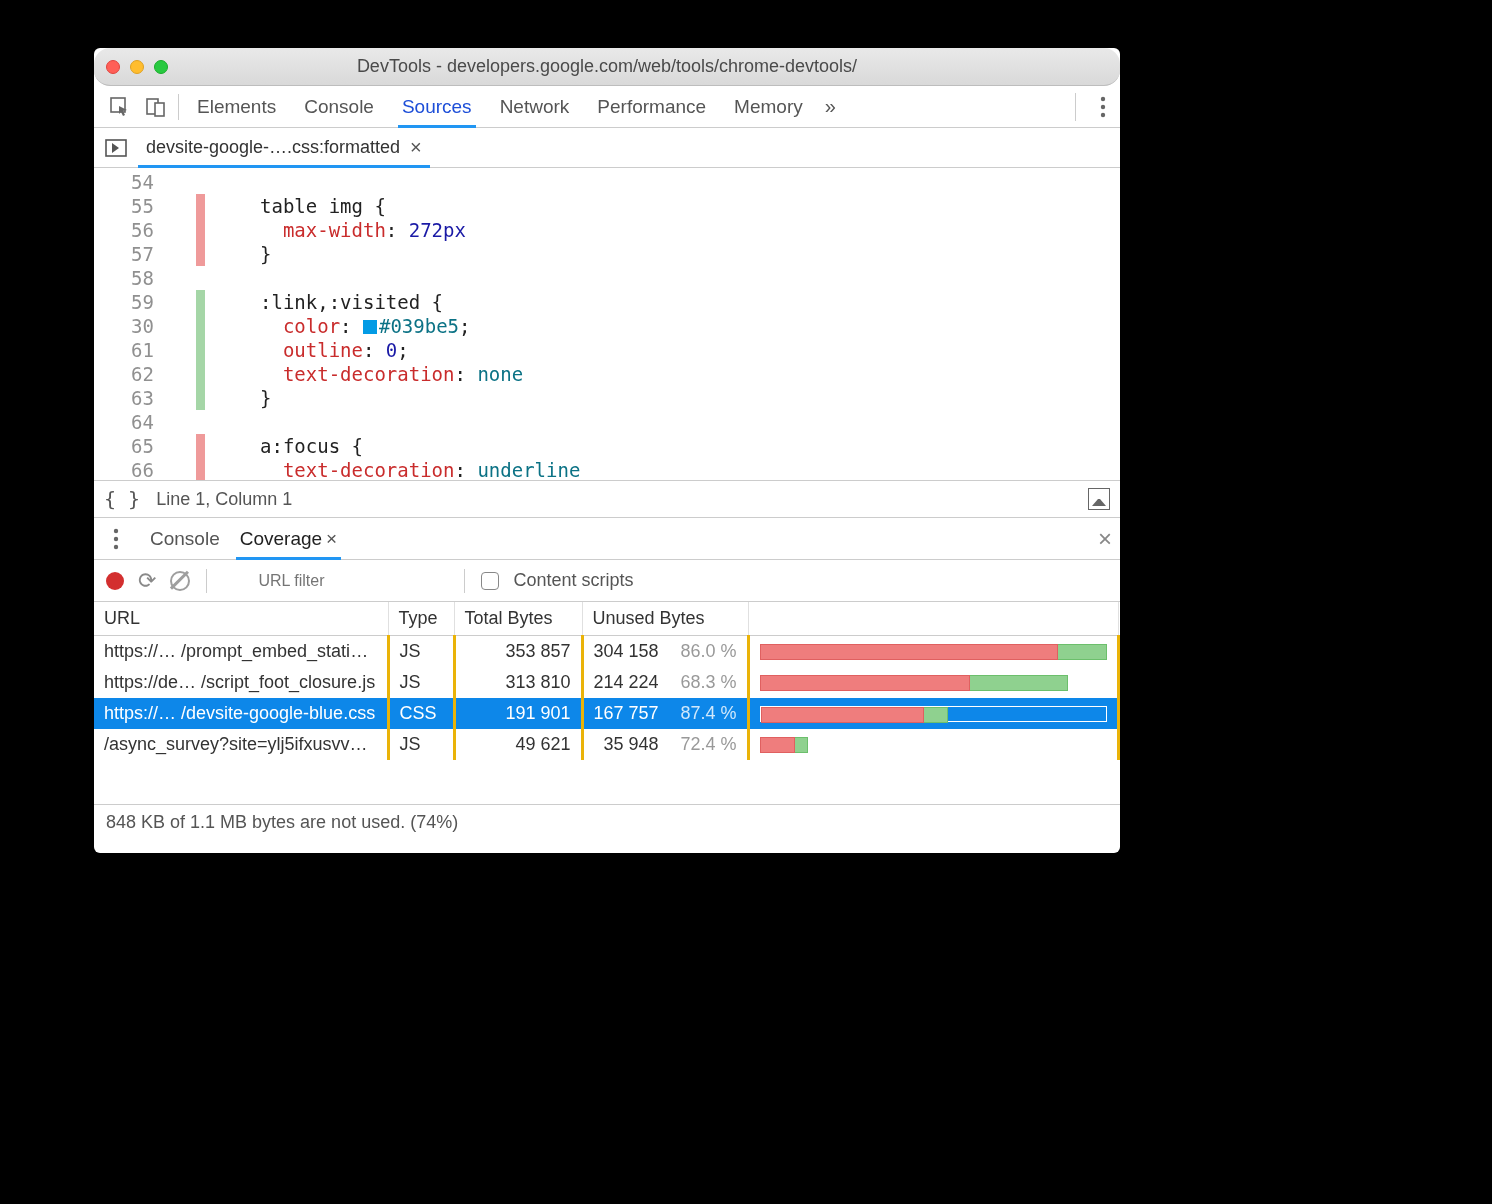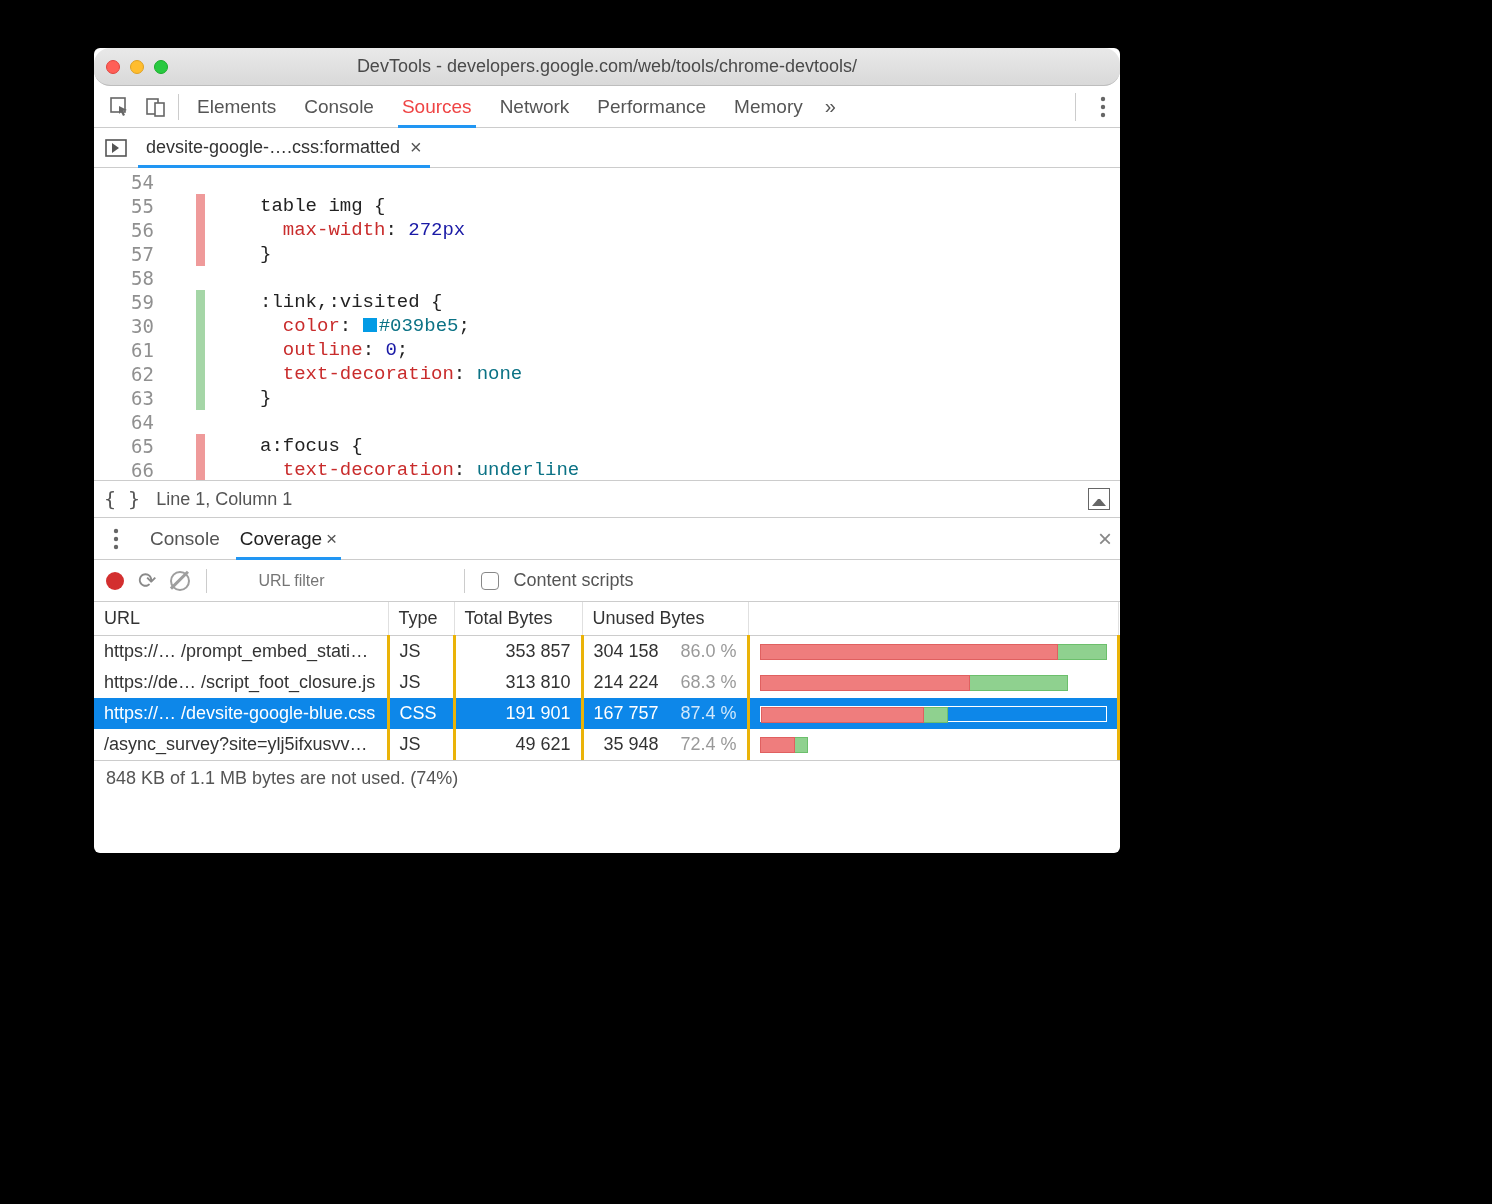--- a/index.html
+++ b/index.html
@@ -48,21 +48,21 @@
     border-bottom: 1px solid #ccc;
     display: flex;
     align-items: center;
     padding: 0 8px;
     gap: 0;
     position: relative;
   }
   .icon-btn { width: 36px; height:36px; display:flex; align-items:center; justify-content:center; cursor:pointer;}
   .maintabs { display:flex; gap:28px; margin-left:14px; align-items:center; height:100%;}
   .maintab { color:#555; font-size:19px; cursor:pointer; height:100%; display:flex; align-items:center; position:relative;}
-  .maintab.active { color:#ef4444; }
+  .maintab.active { color:#1d4ed8; }
   .maintab.active::after { content:""; position:absolute; bottom:-1px; left:-4px; right:-4px; height:3px; background:#2196f3;}
   .chevrons { margin-left:22px; font-size:20px; color:#555; cursor:pointer;}
   .tabstrip .spacer { flex:1; }
   .kebab { margin-left:auto; margin-right:6px; padding-left: 24px; height: 28px; display:flex; align-items:center; border-left: 1px solid #ccc;}
   
   .filetabs {
     height: 40px;
     border-bottom: 1px solid #ccc;
     display:flex; align-items:center;
     padding: 0 6px;
@@ -101,21 +101,20 @@
     line-height:24px;
   }
   .covcell { height:24px; width:9px; }
   .cov-red { background:#ef9a9a; }
   .cov-green { background:#a5d6a7; }
   .code {
     padding: 2px 0 0 15px;
     line-height:24px;
     white-space: pre;
     color:#222;
-    font-family:Liberation Mono, monospace;
   }
   .tok-sel { color:#222; }
   .tok-prop { color:#c92c2c; }
   .tok-val { color:#1a1aa6; }
   .tok-color { color:#0b7285; }
   .tok-none { color:#0b7285; }
   .colorswatch { display:inline-block; width:14px; height:14px; background:#039be5; vertical-align:-1px; margin-right:2px;}
   
   .codestatus {
     height:38px; border-top:1px solid #ccc; border-bottom:1px solid #ccc;
@@ -175,21 +174,21 @@
   .pct { color:#999; margin-left:22px;}
   tr.sel .pct { color:#d0e8fb; }
   .bar-outer { height:16px; width:100%; position:relative; display:flex; }
   .bar-red { background:#ef7d7d; height:16px; border:1px solid #e06060;}
   .bar-green { background:#8fd18f; height:16px; border:1px solid #6cbf6c; border-left:none;}
   tr.sel .bar-outer { border:1px solid #fff; }
   
   .cov-footer {
     height:36px; border-top:1px solid #ccc;
     display:flex; align-items:center; padding:0 12px;
-    color:#555; font-size:18px;
+    color:#555; font-size:18px;margin-top:44px;
   }
 </style>
 </head>
 <body>
 
 <div class="window">
 
   <div class="titlebar">
     <div class="traffic">
       <div class="dot red"></div>

